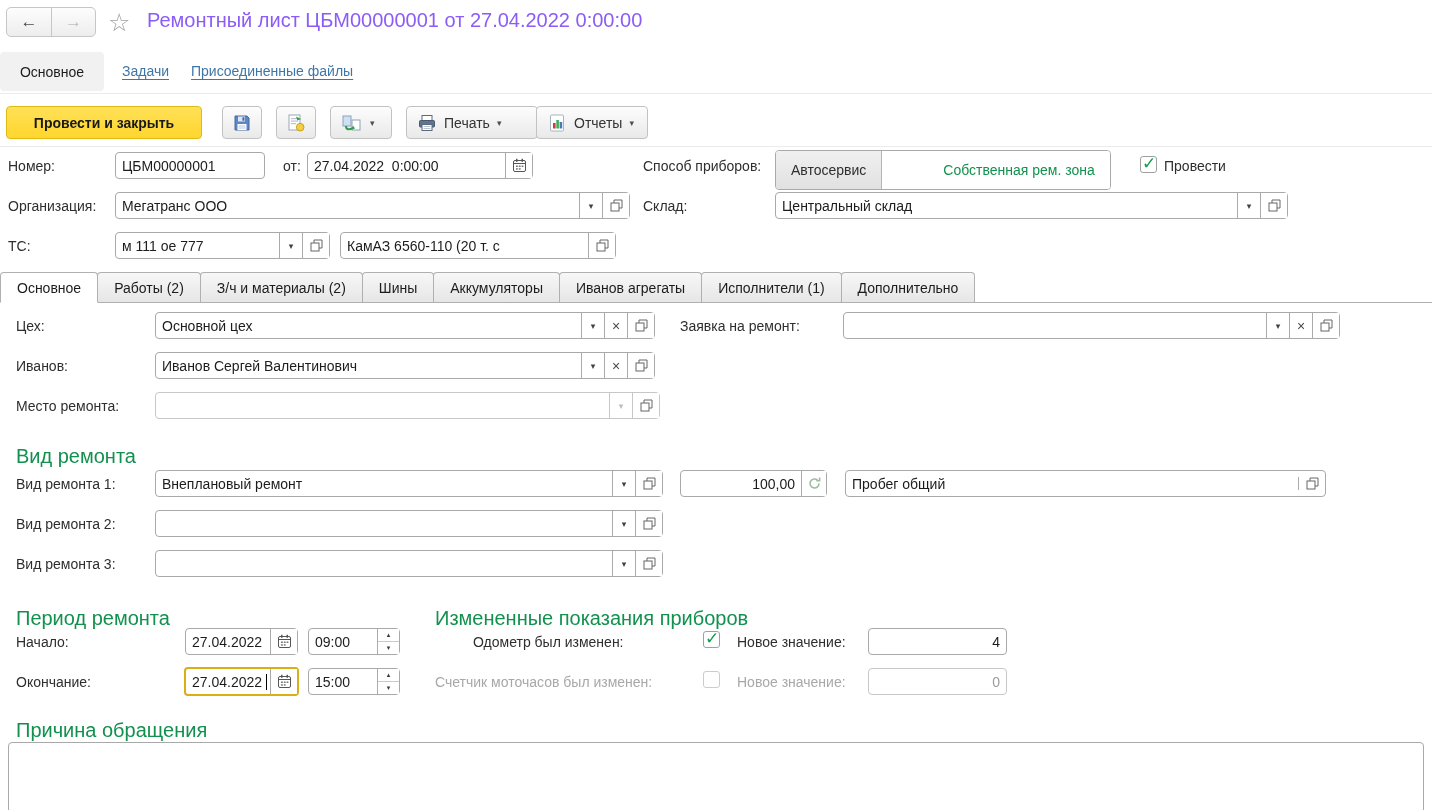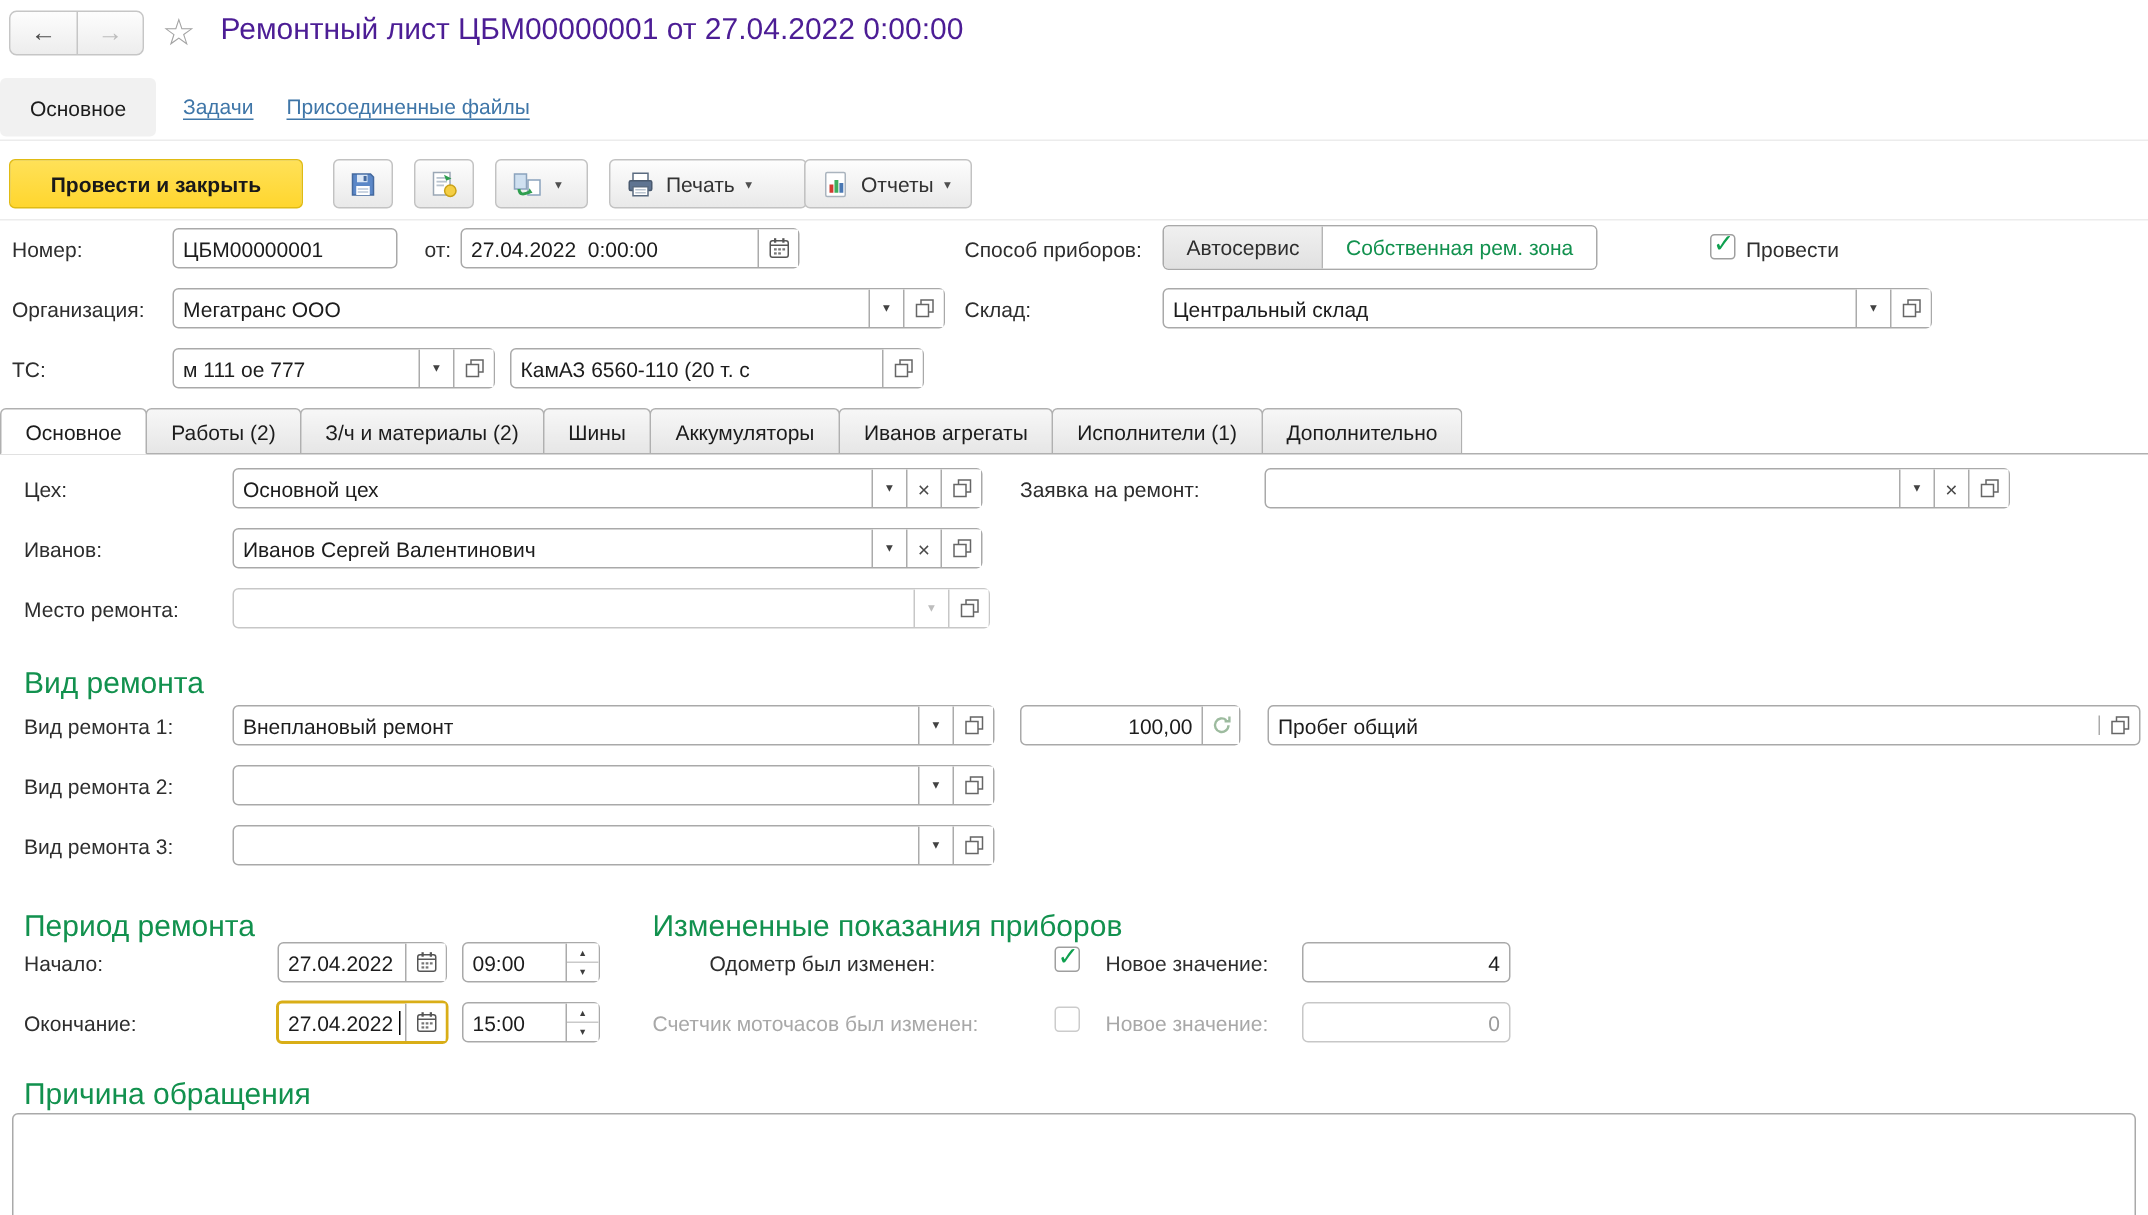--- a/index.html
+++ b/index.html
@@ -6,21 +6,21 @@
   html,body { background:#fff; }
   body { font-family:"Liberation Sans","DejaVu Sans",sans-serif; width:1432px; height:810px; overflow:hidden; }
   #app { position:relative; width:1432px; height:810px; background:#fff; }
 
   
   .navgrp { position:absolute; display:flex; border:1px solid #c6c6c6; border-radius:5px; background:linear-gradient(#fdfdfd,#ededed); height:30px; overflow:hidden; }
   .navbtn { width:44px; display:flex; align-items:center; justify-content:center; background:transparent; border:none; font-size:17px; color:#4c4c4c; cursor:pointer; }
   .navbtn + .navbtn { border-left:1px solid #c6c6c6; }
   .navbtn.fwd { color:#bdbdbd; }
   .star { position:absolute; font-size:25px; color:#a3a3a3; line-height:1; }
-  .title { position:absolute; font-size:20px; color:#4c1d95; white-space:nowrap; }
+  .title { position:absolute; font-size:20px; color:#8b5cf6; white-space:nowrap; }
 
   
   .navtab-active { position:absolute; background:#f1f1f1; border-radius:4px; height:39px; display:flex; align-items:center; justify-content:center; font-size:14px; color:#1c1c1c; }
   .navlink { position:absolute; font-size:14px; color:#3F76A8; text-decoration:underline; text-underline-offset:3px; cursor:pointer; white-space:nowrap; }
 
   .hline { position:absolute; left:0; width:1432px; height:1px; background:#ececec; }
 
   
   .btn { position:absolute; display:flex; align-items:center; gap:7px; height:33px; padding:0 10px; background:linear-gradient(#fdfdfd,#e9e9e9); border:1px solid #c2c2c2; border-radius:4px; font-size:14px; color:#333; cursor:pointer; }
   .btn .caret { font-size:9px; color:#4f4f4f; }
@@ -43,21 +43,21 @@
   .seg.clr { width:23px; font-size:14px; color:#4a4a4a; }
   .seg.open { width:27px; }
   .seg.cal { width:27px; }
   .seg.refresh { width:25px; }
   .seg.spin { width:22px; flex-direction:column; padding:0; }
   .spin-b { flex:1; width:100%; display:flex; align-items:center; justify-content:center; font-size:7px; color:#3d3d3d; cursor:pointer; }
   .spin-b + .spin-b { border-top:1px solid #c9c9c9; }
   .caret-line { position:absolute; width:1px; background:#000; }
 
   
-  .toggle { position:absolute; display:flex; height:30px; border:1px solid #a9a9a9; border-radius:4px; overflow:hidden; background:#fff; }
+  .toggle { position:absolute; display:flex; height:40px; border:1px solid #a9a9a9; border-radius:4px; overflow:hidden; background:#fff;gap:46px; }
   .tg-item { display:flex; align-items:center; padding:0 15px; font-size:14px; cursor:pointer; white-space:nowrap; }
   .tg-item.inactive { background:linear-gradient(#f0f0f0,#e1e1e1); color:#2e2e2e; border-right:1px solid #b5b5b5; }
   .tg-item.selected { background:#fff; color:#12914E; }
 
   
   .cb { position:absolute; width:17px; height:17px; border:1px solid #9f9f9f; border-radius:3px; background:#fff; cursor:pointer; }
   .cb.checked::after { content:"✓"; position:absolute; left:1px; top:-4px; font-size:17px; font-weight:bold; color:#0FA04F; }
   .cb.dis { border-color:#cccccc; }
 
   
@@ -347,21 +347,21 @@
     <input class="num" value="100,00" style="">
     <div class="seg refresh">
         <span>
           <svg width="15" height="15" viewBox="0 0 15 15">
             <path d="M12 7.5a4.5 4.5 0 1 1-1.5-3.4" fill="none" stroke="#9dbb9f" stroke-width="1.6"></path>
             <path d="M12.6 1.6v3.2H9.4" fill="none" stroke="#9dbb9f" stroke-width="1.6"></path>
           </svg>
         </span>
       </div>
   </div>
-  <div class="fgroup" style="left:845px;top:470px;width:582px;align-items:center;">
+  <div class="fgroup" style="left:845px;top:470px;width:481px;align-items:center;">
     <input value="Пробег общий" style="">
     <div class="seg open">
         <span>
           <svg width="13" height="13" viewBox="0 0 13 13">
             <rect x="1" y="4" width="8" height="8" fill="#fff" stroke="#666"></rect>
             <path d="M4 4V1h8v8h-3" fill="none" stroke="#666"></path>
           </svg>
         </span>
       </div>
   </div>

